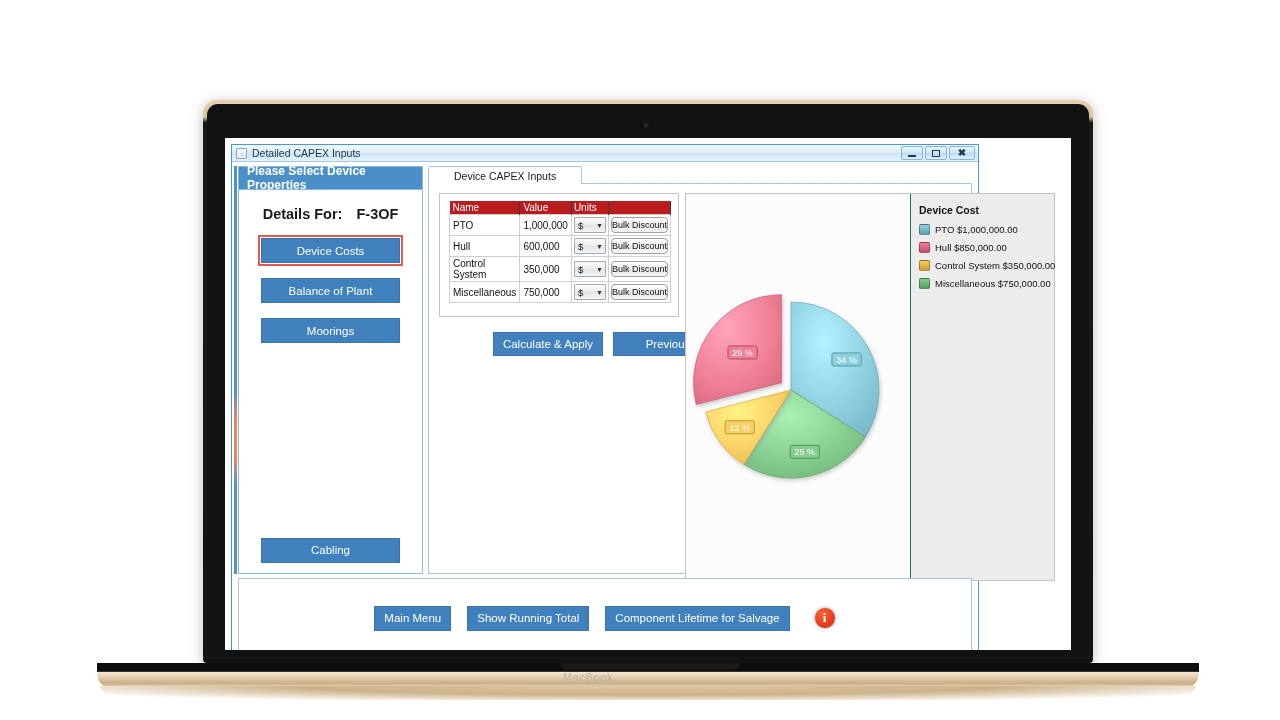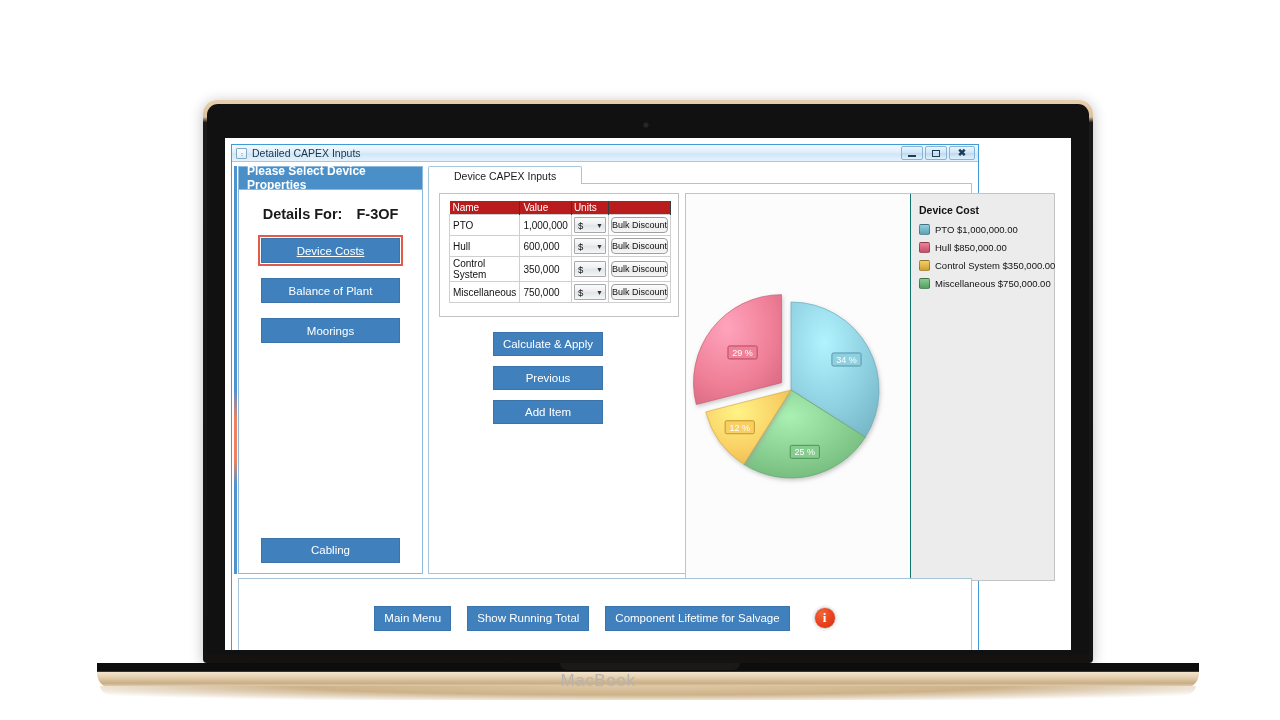--- a/index.html
+++ b/index.html
@@ -42,22 +42,22 @@
   .base-lip{
     position:absolute; left:100px; top:686px; width:1096px; height:14px;
     background: radial-gradient(ellipse at 50% 0%, #dfc8a4 0%, #cdb289 45%, #ffffff 85%);
     border-radius: 0 0 60px 60px / 0 0 26px 26px;
   }
   .notch{
     position:absolute; left:560px; top:663px; width:180px; height:7px;
     background:#1b1918; border-radius: 0 0 9px 9px;
   }
   .macbook-label{
-    position:absolute; left:12px; top:671px; width:1172px;
-    text-align:center; color:#b9b3ac; font-size:17px; letter-spacing:.6px;
+    position:absolute; left:2px; top:671px; width:1172px;
+    text-align:center; color:#b9b3ac; font-size:11px; letter-spacing:.6px;
     font-family:"Liberation Sans", sans-serif;
   }
 
   
   .app-window{
     position:absolute; left:6px; top:6px; width:748px; height:510px;
     background:#f0f0f0;
     border:1px solid #3f9ad6;
     box-shadow: 0 0 0 1px rgba(255,255,255,.6) inset;
   }
@@ -118,21 +118,21 @@
   .details-line .dev-id{ margin-left:10px; }
   .sidebar-btns{ margin-top:16px; display:flex; flex-direction:column; align-items:center; gap:15px; }
   .blue-btn{
     background:#4080bd; color:#ffffff;
     border:1px solid #3a74ab;
     font-size:11.5px; font-family:"Liberation Sans", sans-serif;
     display:flex; align-items:center; justify-content:center;
     cursor:pointer; user-select:none;
   }
   .sidebar-btn{ width:139px; height:25px; }
-  .sidebar-btn.selected{ outline:2px solid #e05b4a; outline-offset:1px;text-decoration:underline; }
+  .sidebar-btn.selected{ outline:2px solid #e05b4a; outline-offset:1px; }
 
   .farm-costs-header{
     position:absolute; left:0; bottom:46px; width:100%;
     height:23px; background:#4a8fc8;
     display:flex; align-items:center; padding-left:8px;
     color:#ffffff; font-size:12px; font-weight:bold;
     border-top:1px solid #8db9dd; border-bottom:1px solid #8db9dd;
   }
   .farm-costs-body{
     position:absolute; left:0; bottom:0; width:100%; height:46px;
@@ -206,21 +206,21 @@
     display:flex; align-items:center; justify-content:center;
     width:100%; height:16px;
     background: linear-gradient(180deg,#fdfdfd 0%,#f0f0f0 45%,#e6e6e6 52%,#f7f7f7 100%);
     border:1px solid #9f9f9f; border-radius:4px;
     font-size:9px; color:#111; cursor:pointer; white-space:nowrap;
   }
 
   
   .action-col{
     position:absolute; left:64px; top:148px;
-    display:flex; flex-direction:column; gap:10px;
+    display:flex; flex-direction:row; gap:10px;
   }
   .action-btn{ width:110px; height:24px; }
 
   
   .chart-area{ position:absolute; left:0; top:0; width:225px; height:386px; background:#fcfcfc; }
   .legend-panel{
     position:absolute; right:0; top:0; width:144px; height:386px;
     background:#ececec; border-left:1px solid #0f766e;
     padding:10px 8px;
   }

